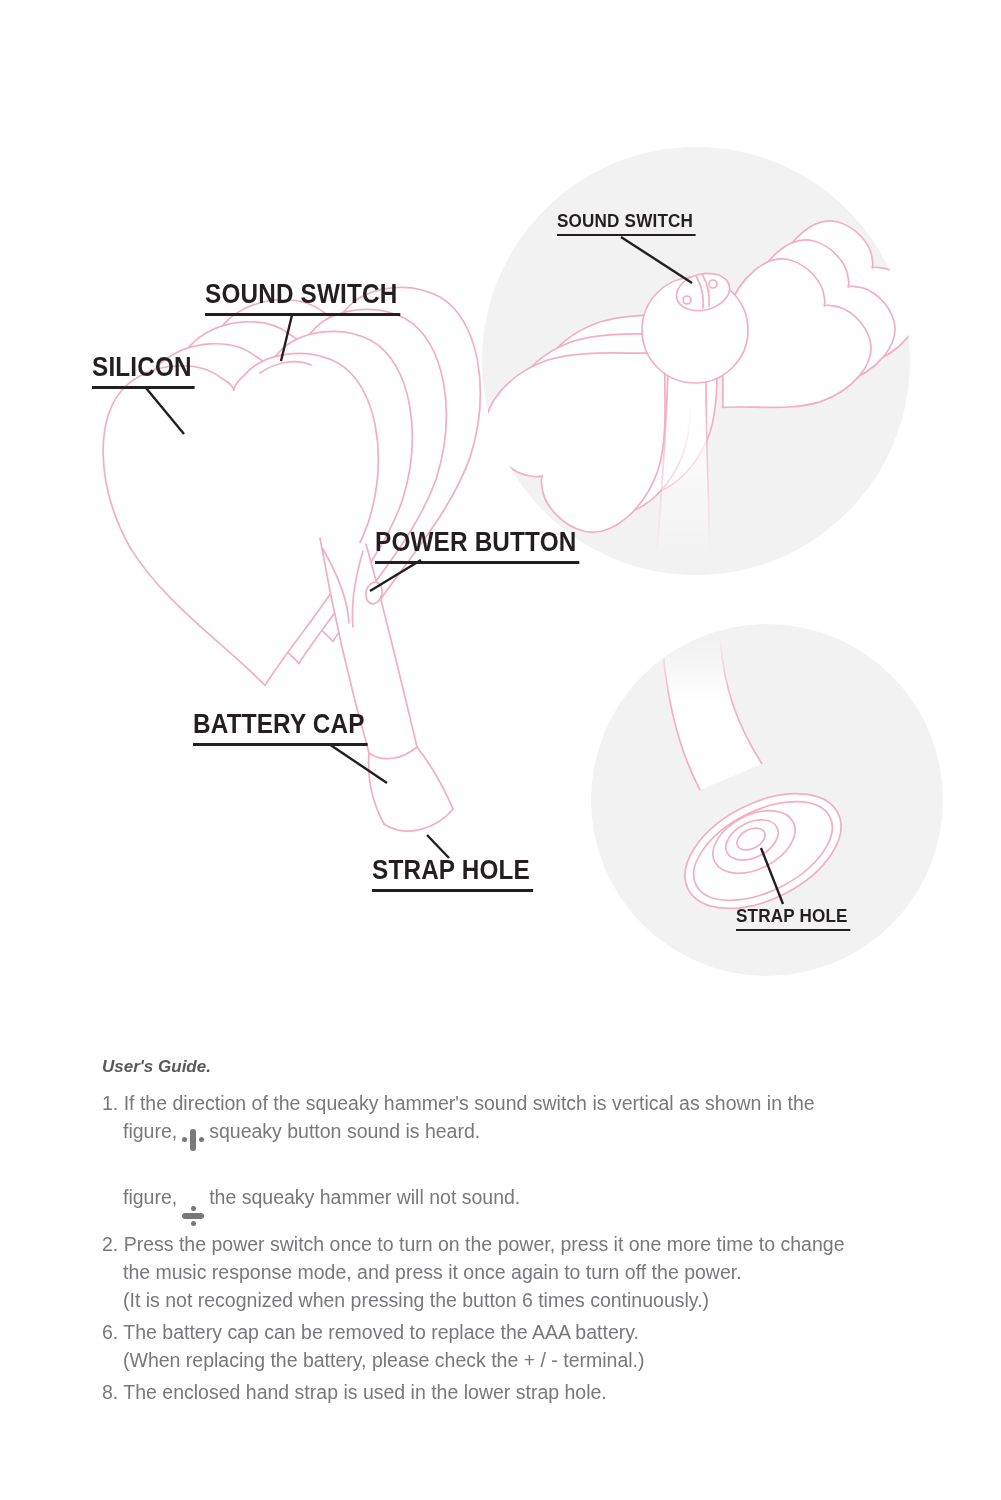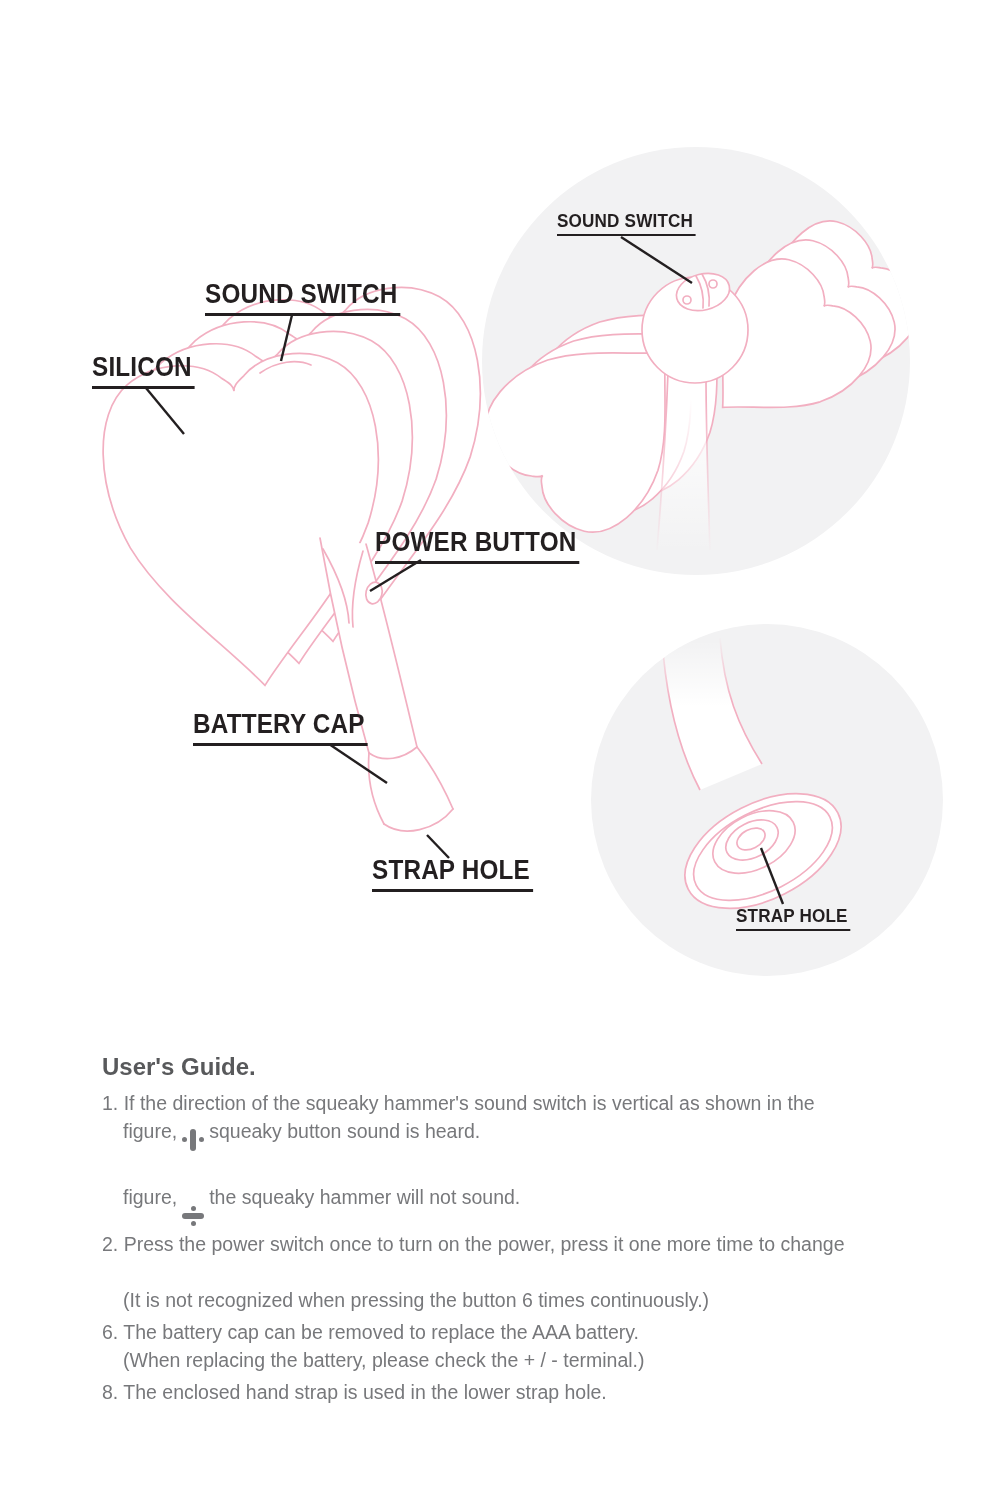--- a/index.html
+++ b/index.html
@@ -24,21 +24,21 @@
     position:absolute; font-weight:700; color:var(--label-ink);
     border-bottom:3px solid var(--label-ink); padding:0 3px 5px 0;
     line-height:1; white-space:nowrap; transform:scaleX(.9); transform-origin:0 0;
     letter-spacing:.2px;
   }
   .lbl-lg{font-size:27px;}
   .lbl-sm{font-size:19px;border-bottom-width:2.5px;padding-bottom:4px;}
   
   .guide{position:absolute;left:102px;top:1054px;width:850px;color:var(--body-ink);
          font-size:19.5px;line-height:28px;}
-  .guide h2{font-size:24px;line-height:26px;color:var(--heading-ink);font-weight:700;margin:0 0 9px 0;}
+  .guide h2{font-size:17px;line-height:26px;color:var(--heading-ink);font-weight:700;margin:0 0 9px 0;font-style:italic;}
   .gitem{margin:0 0 4px 0;padding-left:21px;text-indent:-21px;}
   .sw-v{display:inline-flex;align-items:center;gap:3px;vertical-align:-4px;margin:0 5px;}
   .sw-v .dot{width:5px;height:5px;border-radius:50%;background:var(--body-ink);}
   .sw-v .bar{width:6px;height:22px;border-radius:3px;background:var(--body-ink);}
   .sw-h{display:inline-flex;flex-direction:column;align-items:center;gap:2px;vertical-align:-7px;margin:0 5px;}
   .sw-h .dot{width:5px;height:5px;border-radius:50%;background:var(--body-ink);}
   .sw-h .bar{width:22px;height:6px;border-radius:3px;background:var(--body-ink);}
 </style>
 </head>
 <body>
@@ -171,21 +171,21 @@
       <br>
       <span>figure,</span><span class="sw-h">
           <span class="dot"></span>
           <span class="bar"></span>
           <span class="dot"></span>
         </span><span>the squeaky hammer will not sound.</span>
     </p>
 
     <p class="gitem">
       <span>2. Press the power switch once to turn on the power, press it one more time to change</span><br>
-      <br>
+      <span>the music response mode, and press it once again to turn off the power.</span><br>
       <span>(It is not recognized when pressing the button 6 times continuously.)</span>
     </p>
 
     <p class="gitem">
       <span>6. The battery cap can be removed to replace the AAA battery.</span><br>
       <span>(When replacing the battery, please check the + / - terminal.)</span>
     </p>
 
     <p class="gitem">
       <span>8. The enclosed hand strap is used in the lower strap hole.</span>

